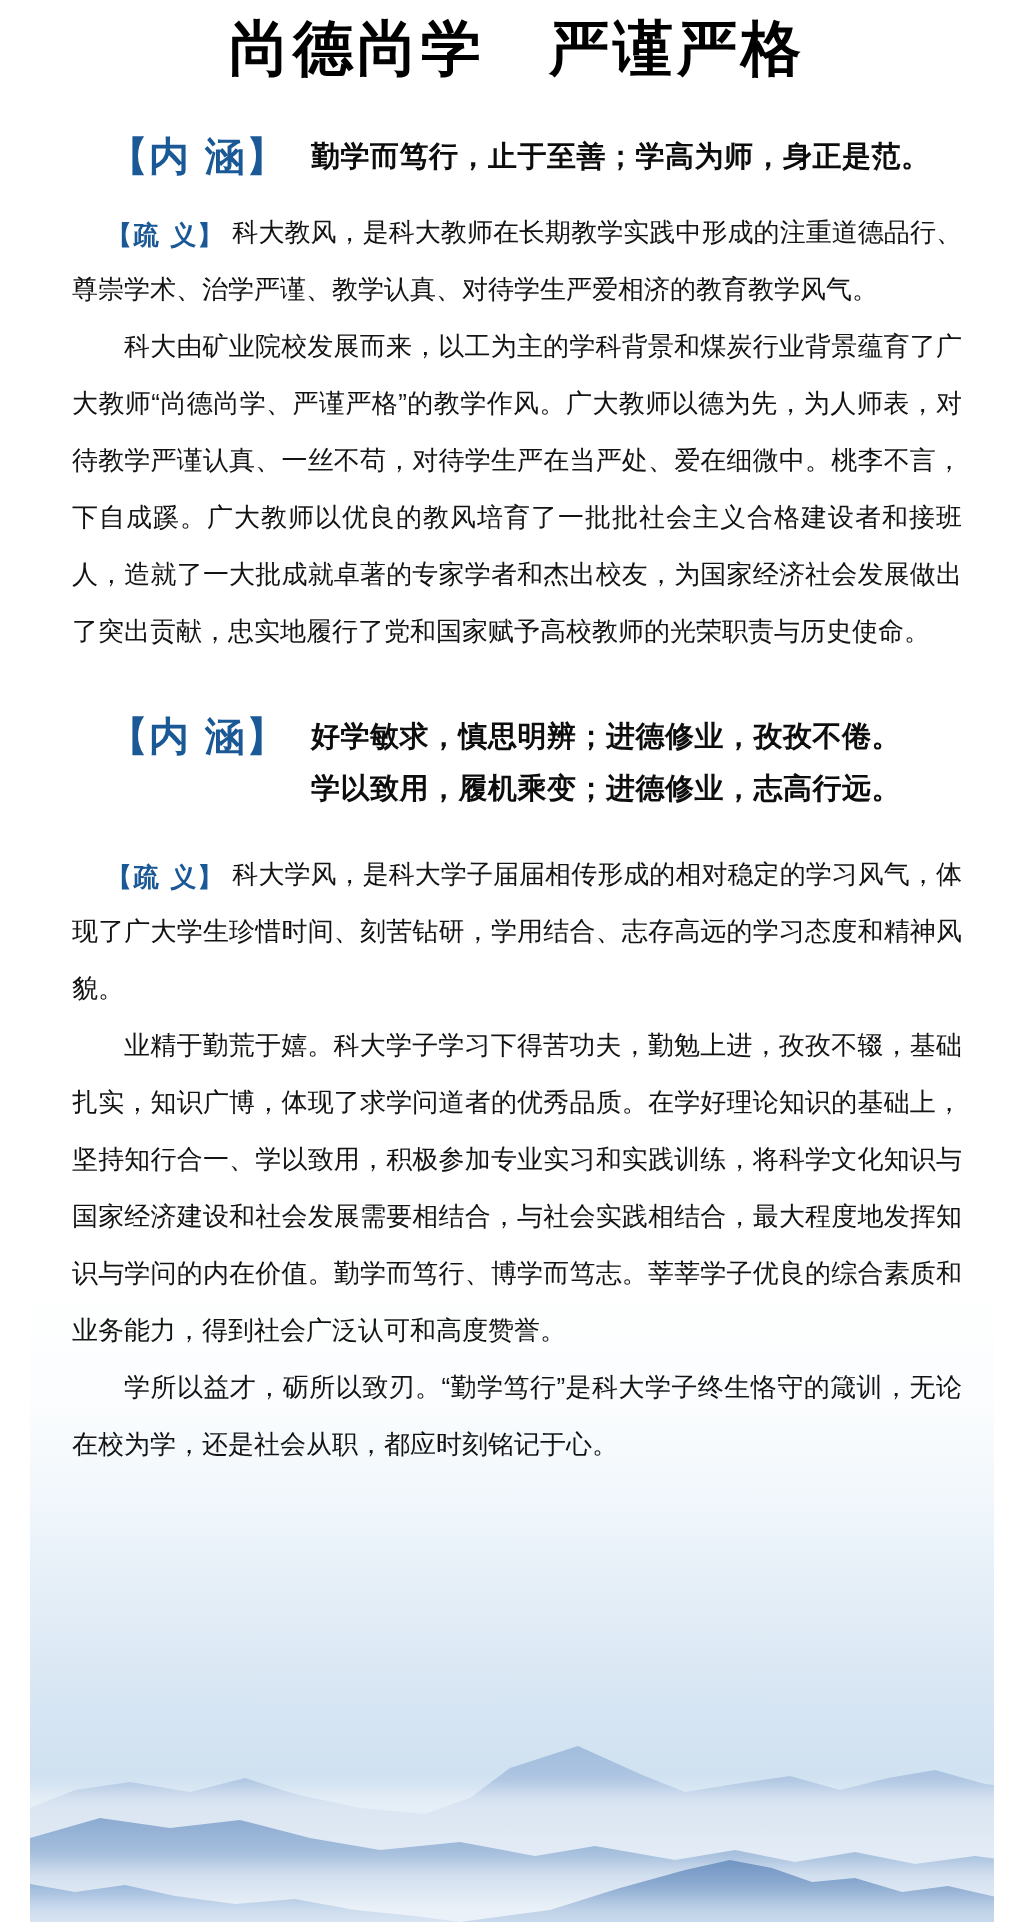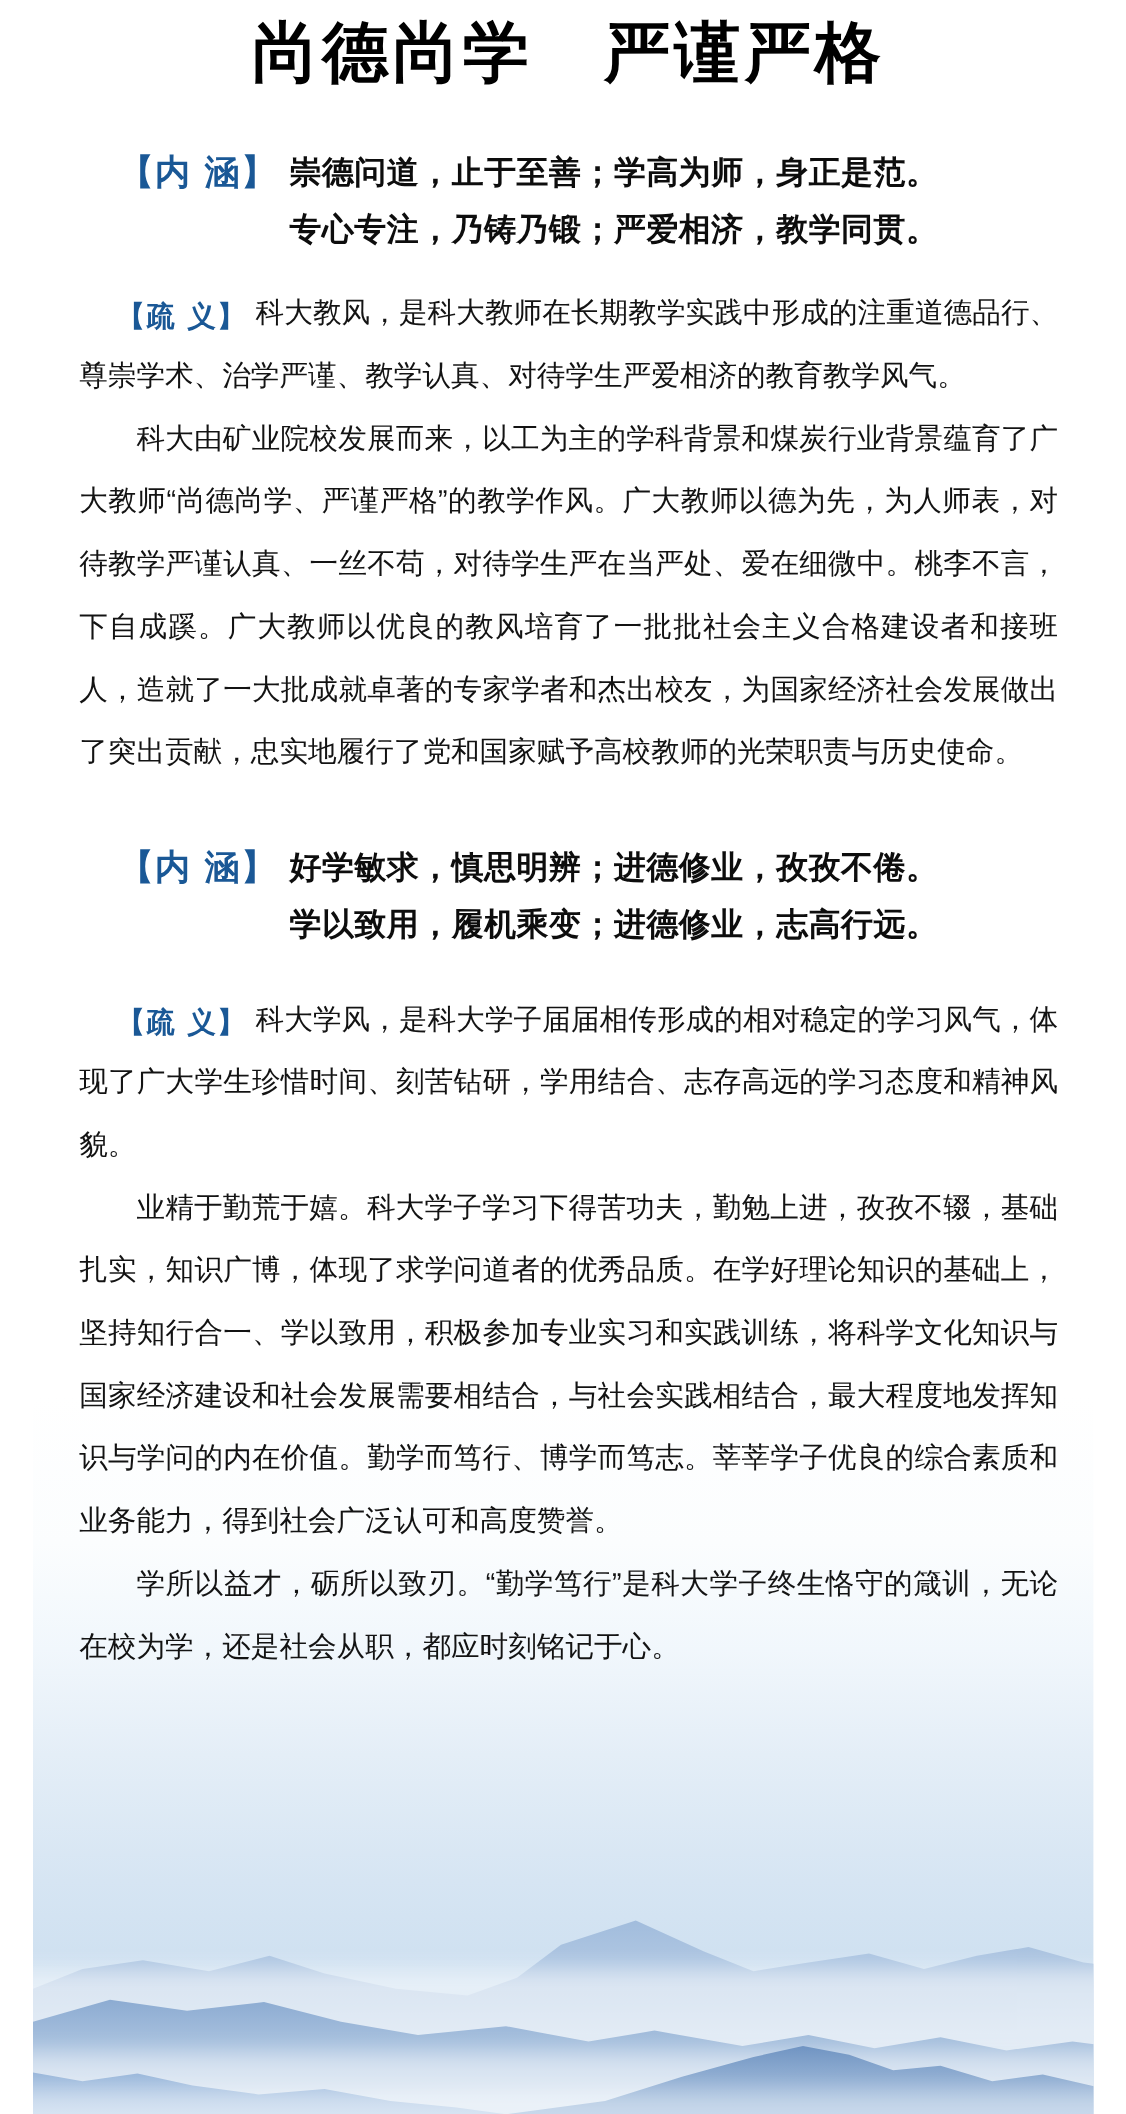--- a/index.html
+++ b/index.html
@@ -34,22 +34,22 @@
   }
 
   .neihan{
     display:flex;align-items:flex-start;
     margin:46px 0 0;padding-left:36px;
   }
   .neihan.second{margin-top:50px;}
   .nh-label{
     flex:0 0 auto;
     font-family:"DejaVu Serif","Liberation Serif",serif;
-    font-weight:bold;font-size:32px;line-height:52px;
-    color:#1a5896;letter-spacing:1px;margin-right:11px;
+    font-weight:bold;font-size:40px;line-height:52px;
+    color:#1a5896;letter-spacing:1px;margin-right:24px;
   }
   .nh-lines{
     font-family:"DejaVu Serif","Liberation Serif",serif;
     font-weight:bold;font-size:29px;line-height:52px;color:#0d0d0d;
     letter-spacing:0.5px;
   }
 
   .shuyi{margin-top:22px;}
   .shuyi.second{margin-top:32px;}
   .shuyi p{
@@ -75,22 +75,21 @@
 <div class="page">
 
   <div class="content">
 
     <section>
       <h1 class="calli-title">尚德尚学　严谨严格</h1>
 
       <div class="neihan">
         <span class="nh-label">【内 涵】</span>
         <div class="nh-lines">
-          <div>崇德问道，止于至善；学高为师，身正是范。</div>
-          <div>专心专注，乃铸乃锻；严爱相济，教学同贯。</div>
+          <div>勤学而笃行，止于至善；学高为师，身正是范。</div>
         </div>
       </div>
 
       <div class="shuyi">
         <p class="first"><span class="sy-label">【疏 义】</span><span>科大教风，是科大教师在长期教学实践中形成的注重道德品行、尊崇学术、治学严谨、教学认真、对待学生严爱相济的教育教学风气。</span></p>
         <p class="indent">科大由矿业院校发展而来，以工为主的学科背景和煤炭行业背景蕴育了广大教师“尚德尚学、严谨严格”的教学作风。广大教师以德为先，为人师表，对待教学严谨认真、一丝不苟，对待学生严在当严处、爱在细微中。桃李不言，下自成蹊。广大教师以优良的教风培育了一批批社会主义合格建设者和接班人，造就了一大批成就卓著的专家学者和杰出校友，为国家经济社会发展做出了突出贡献，忠实地履行了党和国家赋予高校教师的光荣职责与历史使命。</p>
       </div>
     </section>
 
     <section>

